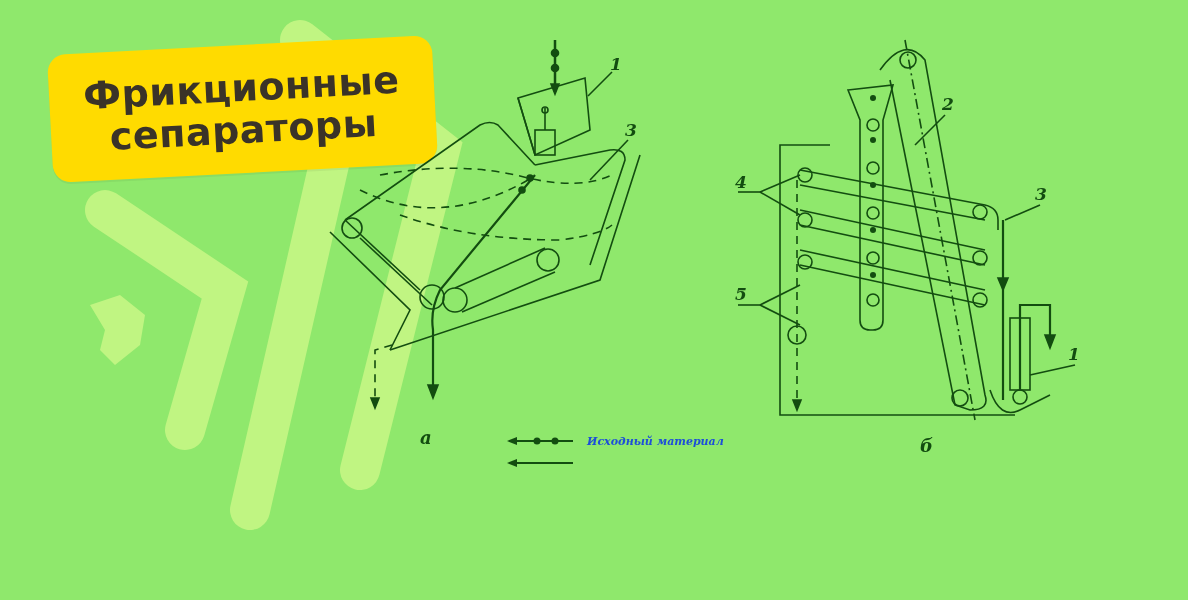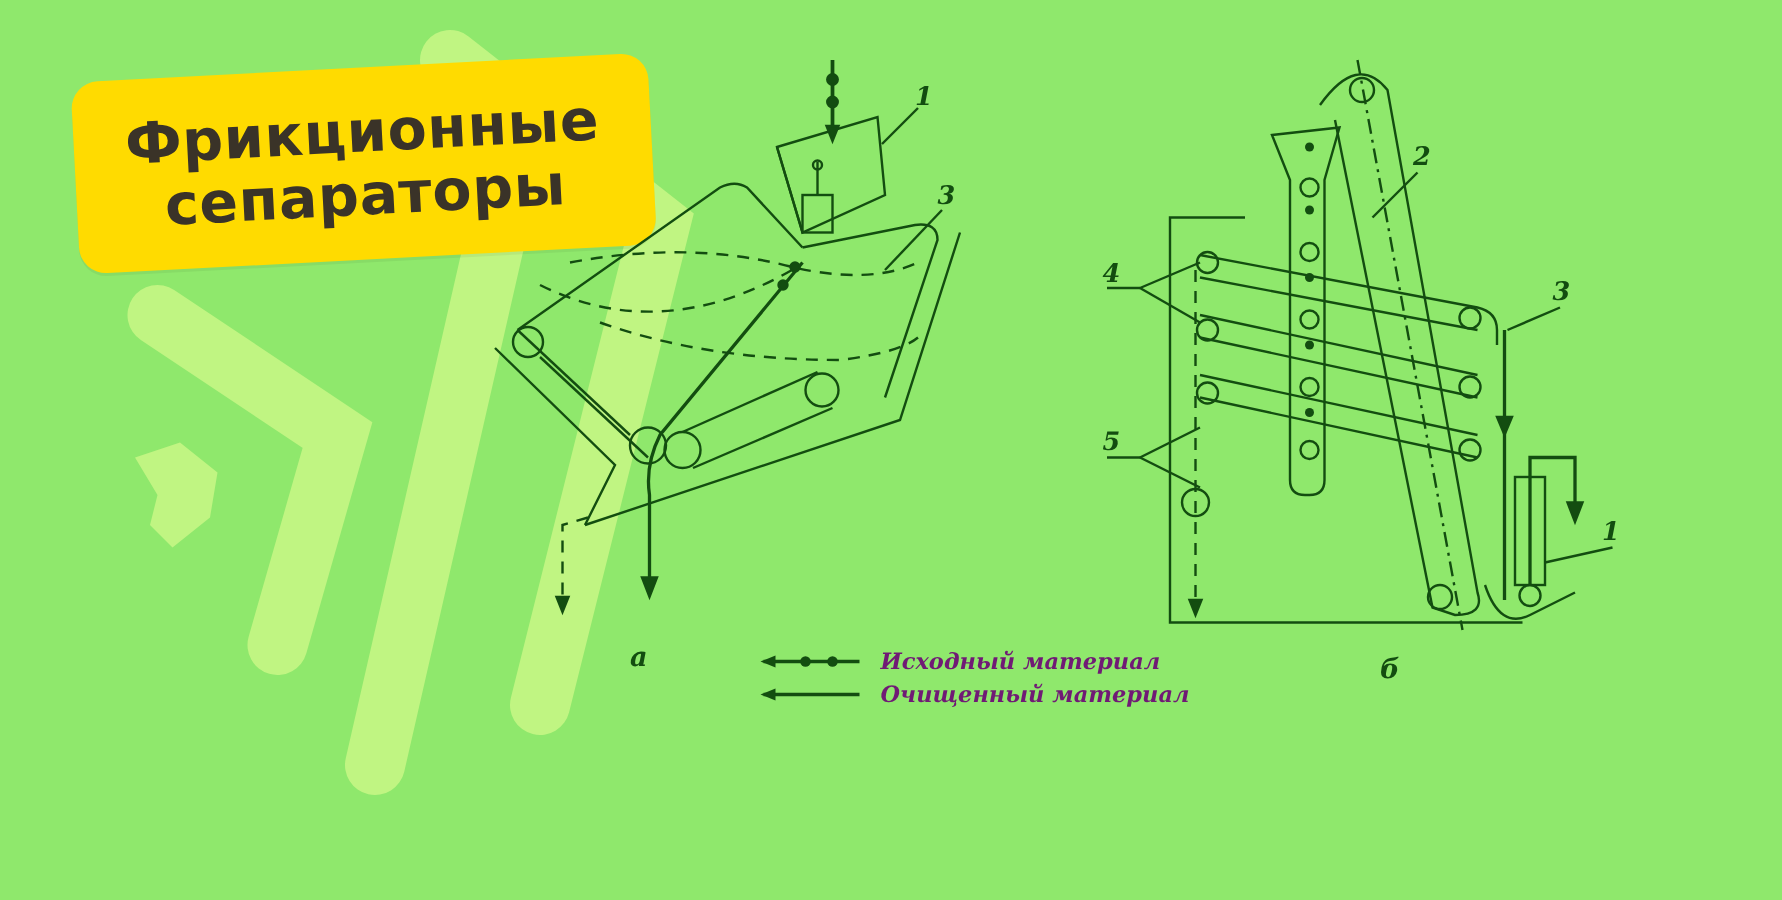--- a/index.html
+++ b/index.html
@@ -30,21 +30,21 @@
     }
     .diagram { position: absolute; left: 0; top: 0; width: 1188px; height: 600px; }
     .diag-text { font-family: "DejaVu Serif", serif; font-style: italic; font-weight: bold; fill: #134d10; }
     .legend {
       position: absolute; left: 505px; top: 430px;
     }
     .legend-row { display: flex; align-items: center; height: 22px; }
     .legend-line { width: 70px; height: 14px; margin-right: 12px; }
     .legend-label {
       font-family: "DejaVu Serif", serif; font-style: italic; font-weight: bold;
-      font-size: 15px; color: #701a75;
+      font-size: 11px; color: #1d4ed8;
     }
   </style>
 </head>
 <body>
 
 <svg class="bg-stripes" viewBox="0 0 1188 600">
   <g fill="none" stroke="#c0f582" stroke-width="40" stroke-linecap="round" stroke-linejoin="miter">
     <polyline points="105,210 225,290 185,430"></polyline>
     <polyline points="200,70 330,160 250,510"></polyline>
     <polyline points="300,40 440,150 360,470"></polyline>
@@ -187,15 +187,14 @@
       <circle cx="32" cy="7" r="3.5" fill="#134d10"></circle>
       <circle cx="50" cy="7" r="3.5" fill="#134d10"></circle>
     </svg>
     <span class="legend-label">Исходный материал</span>
   </div>
   <div class="legend-row">
     <svg class="legend-line" viewBox="0 0 70 14">
       <line x1="4" y1="7" x2="68" y2="7" stroke="#134d10" stroke-width="2.2"></line>
       <polygon points="2,7 12,3 12,11" fill="#134d10"></polygon>
     </svg>
-    <span class="legend-label">Очищенный материал</span>
   </div>
 </div>
 
 </body></html>

